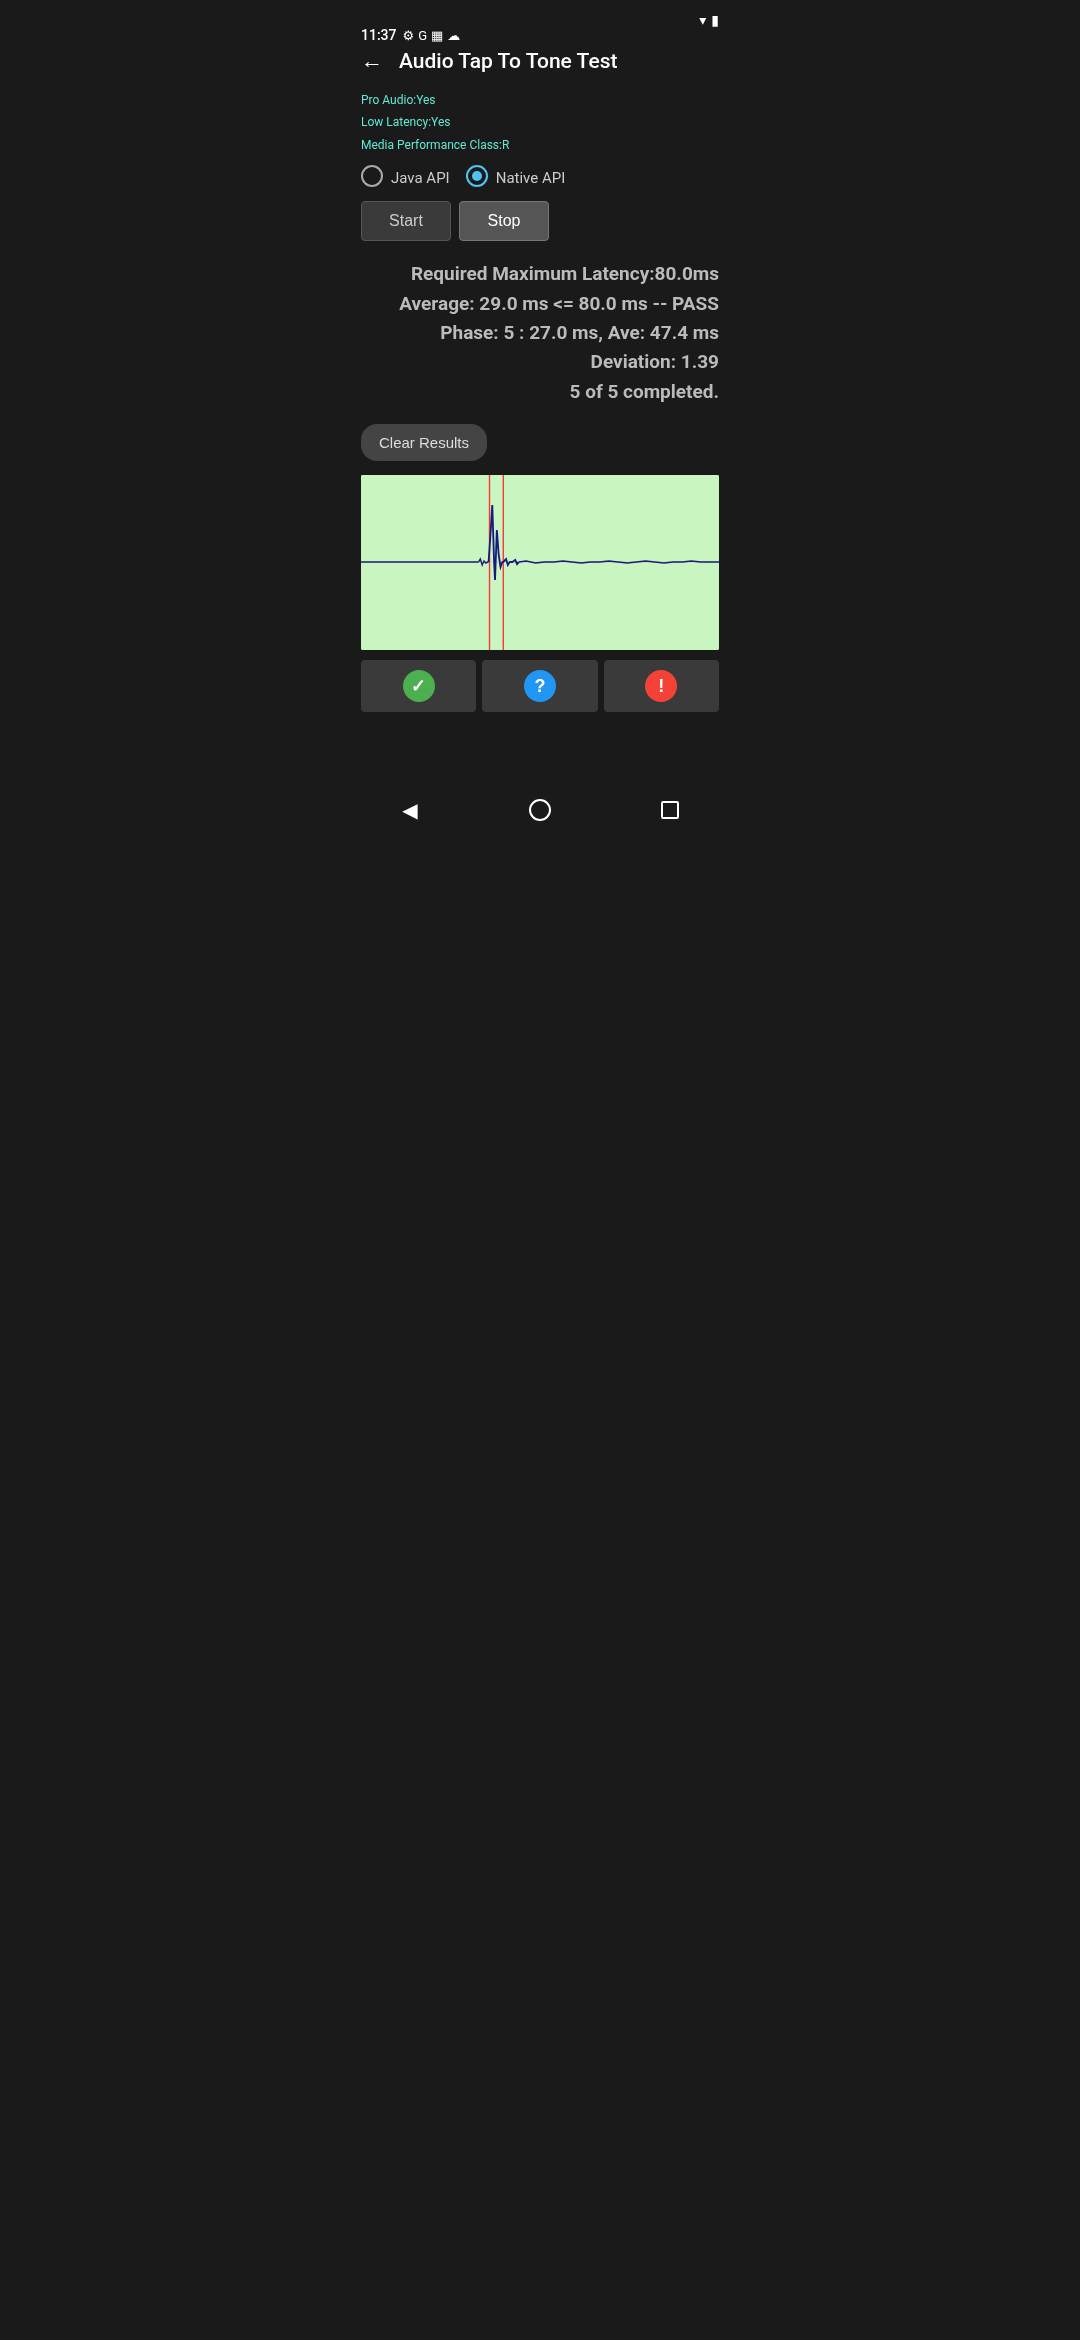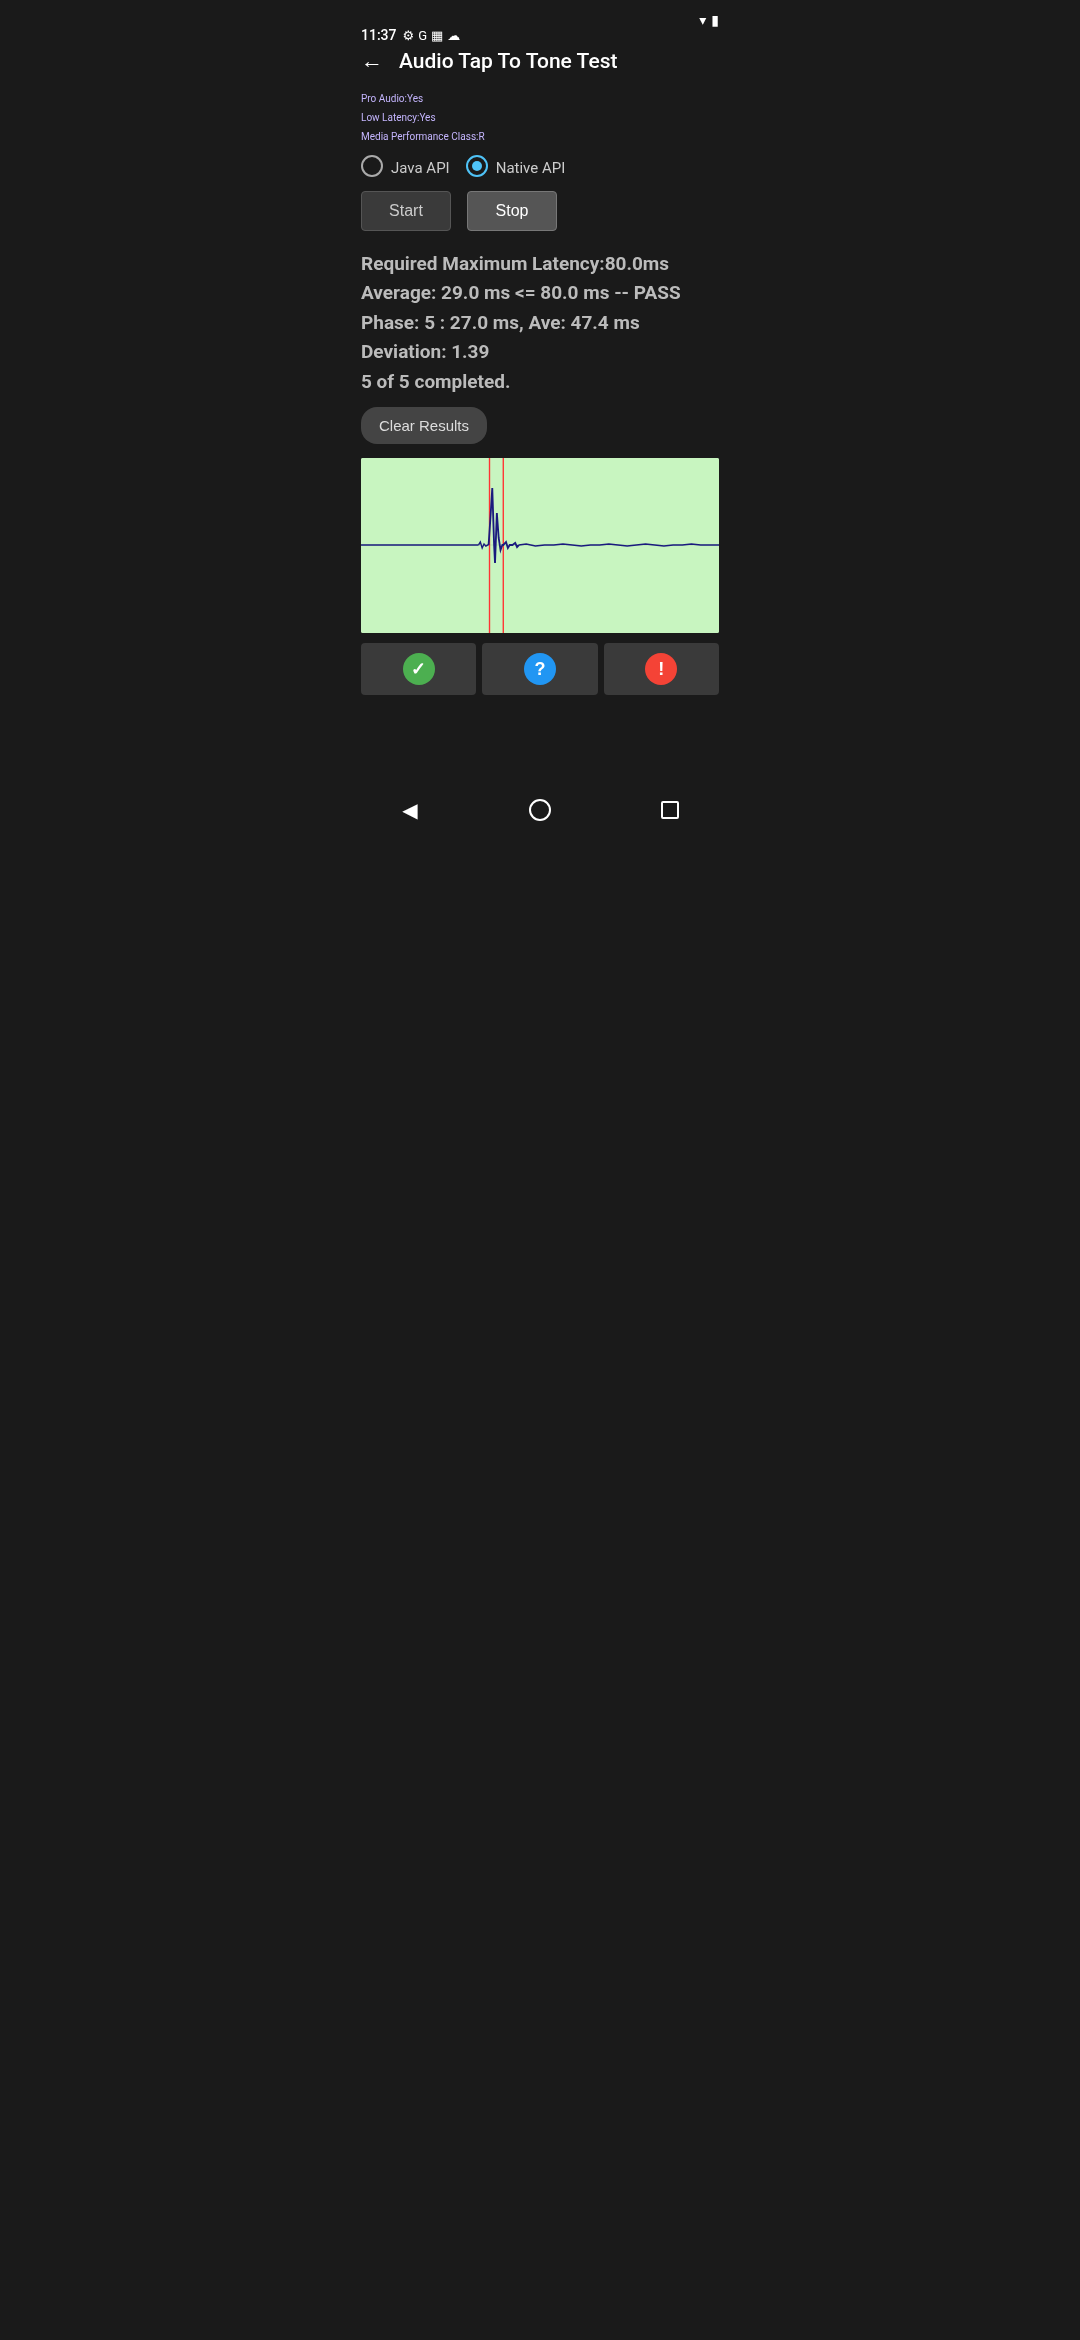--- a/index.html
+++ b/index.html
@@ -75,22 +75,22 @@
       font-weight: 500;
     }
 
     
     .content {
       padding: 4px 16px 16px;
       flex: 1;
     }
 
     .info-row {
-      color: #c4b5fd;
-      font-size: 10px;
+      color: #5eead4;
+      font-size: 12px;
       line-height: 1.7;
       margin-bottom: 2px;
     }
 
     
     .radio-group {
       display: flex;
       align-items: center;
       gap: 16px;
       margin-top: 10px;
@@ -122,21 +122,21 @@
       border-radius: 50%;
     }
     .radio-label {
       color: #ccc;
       font-size: 15px;
     }
 
     
     .button-row {
       display: flex;
-      gap: 16px;
+      gap: 8px;
       margin-bottom: 18px;
     }
     .btn {
       padding: 10px 24px;
       border-radius: 4px;
       border: 1px solid #555;
       background: #3a3a3a;
       color: #ccc;
       font-size: 16px;
       font-weight: 500;
@@ -149,21 +149,22 @@
       color: #fff;
       border-color: #777;
     }
 
     
     .results-text {
       color: #bbb;
       font-size: 19px;
       font-weight: 700;
       line-height: 1.55;
-      margin-bottom: 11px;
+      margin-bottom: 18px;
+      text-align: right;
     }
 
     
     .clear-btn {
       background: #444;
       color: #ddd;
       border: none;
       border-radius: 16px;
       padding: 10px 18px;
       font-size: 15px;

